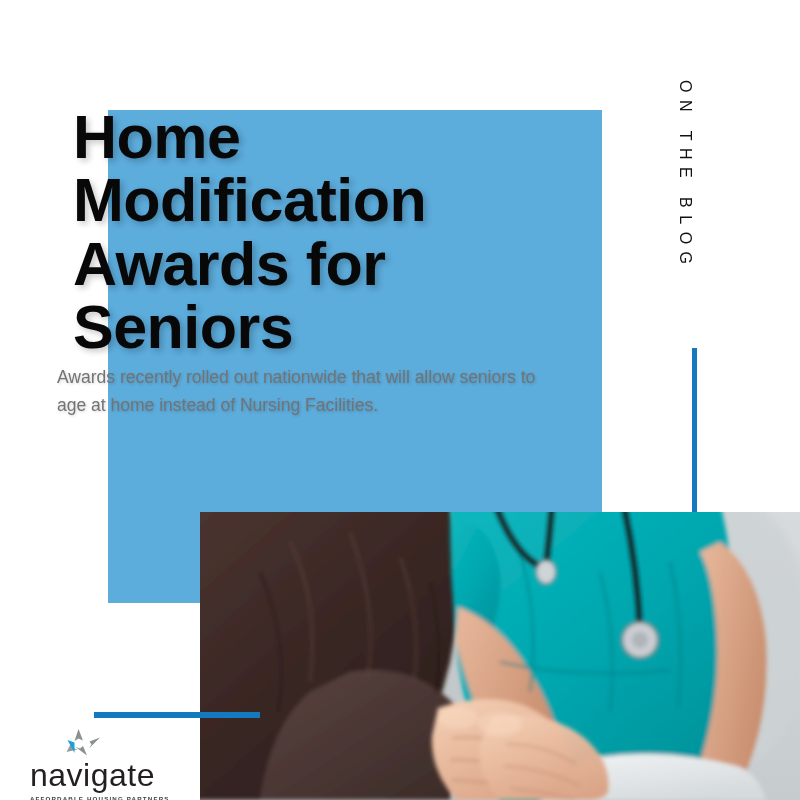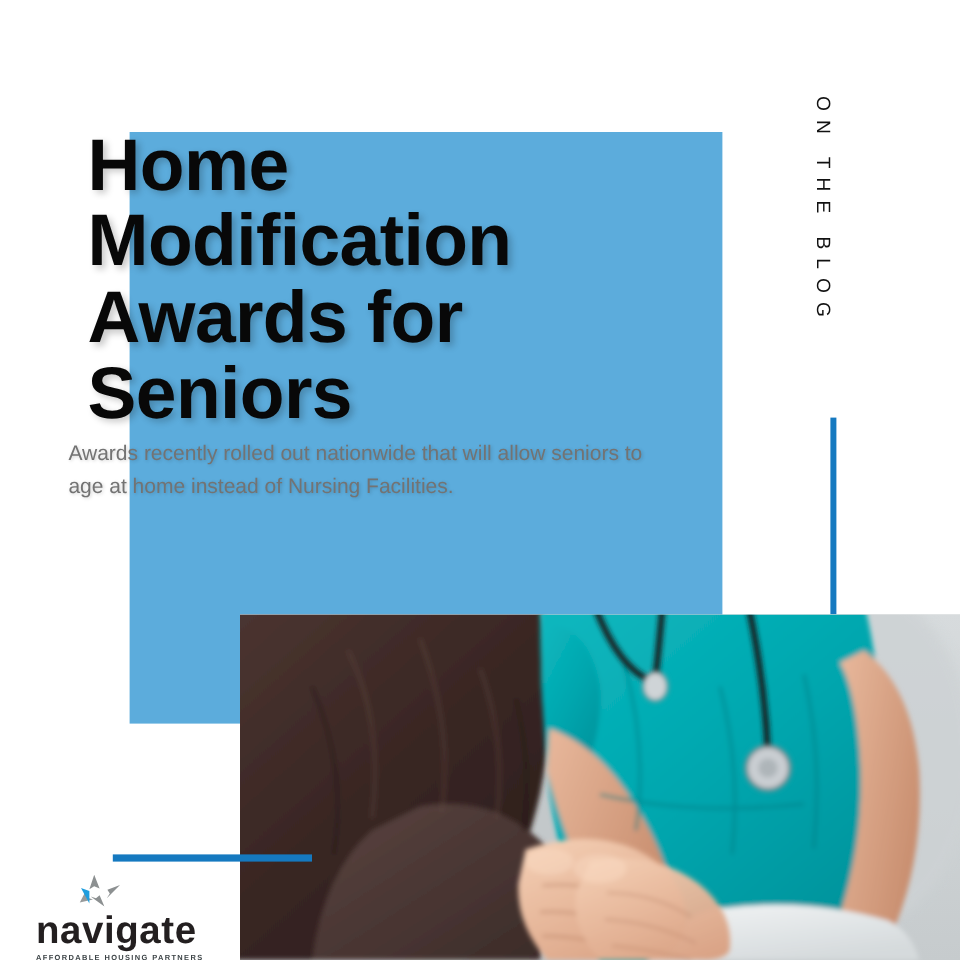--- a/index.html
+++ b/index.html
@@ -131,21 +131,21 @@
     width: 46px;
     height: 30px;
     display: block;
   }
   .logo-mark svg { display: block; }
   .logo-word {
     display: block;
     margin: 1px 0 0 0;
     font-size: 32px;
     line-height: 1;
-    font-weight: 700;
+    font-weight: 400;
     letter-spacing: 0.5px;
     color: #231f20;
   }
   .logo-tag {
     display: block;
     margin-top: 5px;
     font-size: 6.2px;
     line-height: 1;
     font-weight: 700;
     letter-spacing: 1.15px;

